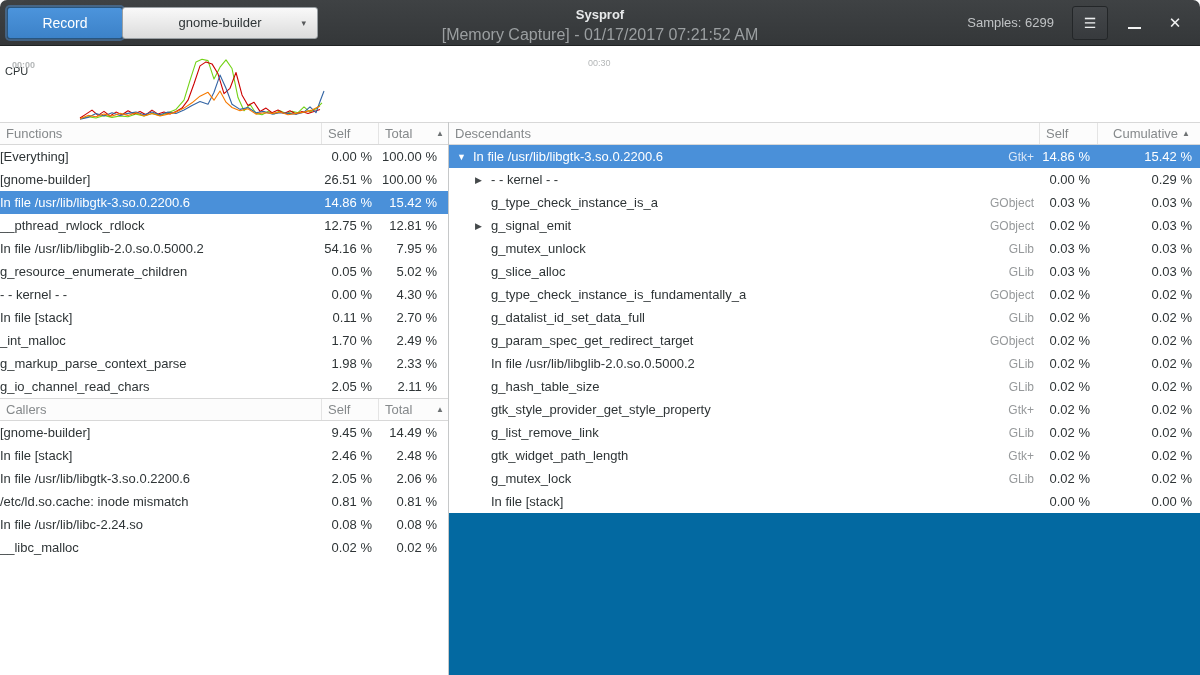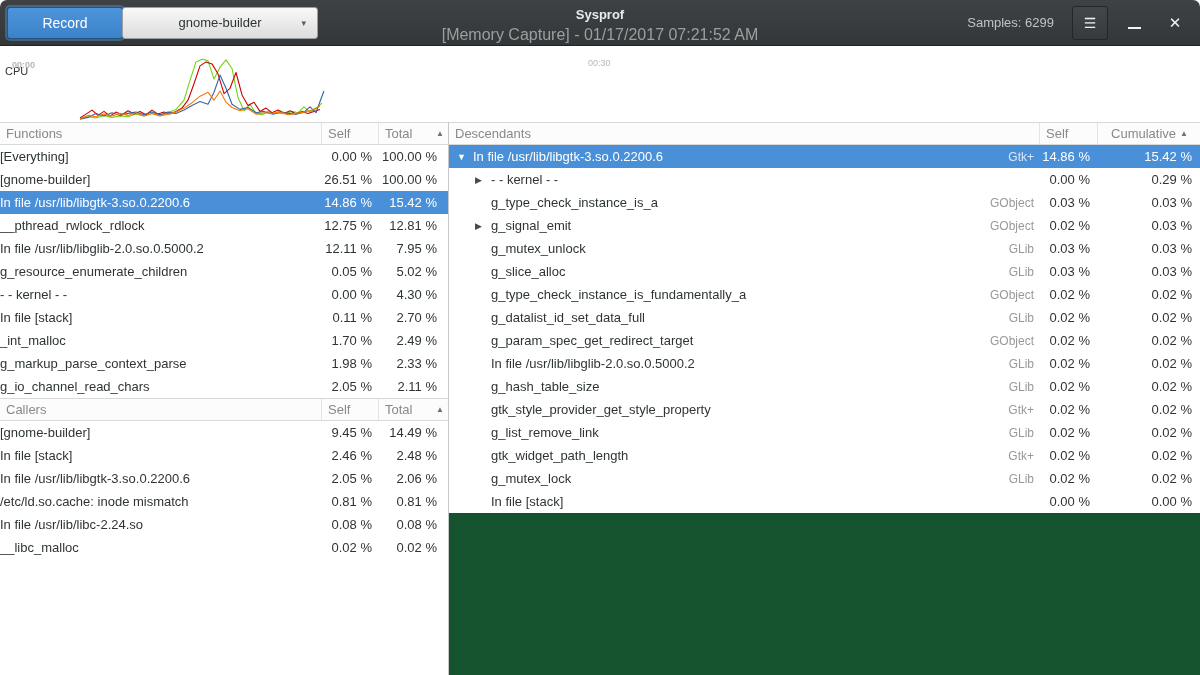--- a/index.html
+++ b/index.html
@@ -33,21 +33,21 @@
   
   .cpu { position: absolute; top: 46px; left: 0; width: 1200px; height: 76px; background: #ffffff; }
   .cpu svg { position: absolute; left: 0; top: 0; }
   .cpu-label { position: absolute; left: 5px; top: 3px; font-size: 11px; color: #2e3436; margin-top: 16px; }
   .tick0 { position: absolute; left: 12px; top: 14px; font-size: 9px; color: #b4b7b8; font-weight: bold; }
   .tick30 { position: absolute; left: 588px; top: 12px; font-size: 9px; color: #b4b7b8; }
 
   
   .main { position: absolute; top: 122px; left: 0; width: 1200px; height: 553px; display: flex; }
   .left { width: 449px; border-right: 1px solid #c6c8c9; background: #ffffff; }
-  .right { flex: 1; background: #14532d; }
+  .right { flex: 1; background: #0369a1; }
 
   .thead { display: flex; height: 23px; background: #fcfcfc;
     border-top: 1px solid #d8d8d8; border-bottom: 1px solid #d8d8d8; }
   .th { font-size: 13px; color: #85898b; display: flex; align-items: center;
     padding: 0 6px; border-right: 1px solid #e4e4e4; cursor: pointer; }
   .th:last-child { border-right: none; }
   .sort { font-size: 8px; color: #6d7173; margin-left: 4px; }
 
   .row { display: flex; height: 23px; align-items: center; font-size: 13px;
     color: #2e3436; background: #ffffff; white-space: nowrap; cursor: default; }
@@ -57,21 +57,21 @@
   .th-name  { flex: 1; }
   .th-self  { width: 57px; }
   .th-total { width: 69px; justify-content: space-between; padding-right: 4px; }
   .c-name  { flex: 1; padding-left: 0; overflow: hidden; }
   .c-self  { width: 57px; text-align: right; padding-right: 7px; }
   .c-total { width: 69px; text-align: right; padding-right: 11px; }
 
   
   .th-dname { flex: 1; }
   .th-dself { width: 58px; }
-  .th-dcum  { width: 102px; justify-content: center; padding-right: 5px; }
+  .th-dcum  { width: 102px; justify-content: flex-end; padding-right: 10px; }
   .d-name { flex: 1; display: flex; align-items: center; padding-left: 8px; overflow: hidden; }
   .row.indent .d-name { padding-left: 26px; }
   .expander { flex: 0 0 16px; width: 16px; font-size: 9px; color: #45494b; cursor: pointer; }
   .row.selected .expander { color: #ffffff; }
   .lib { margin-left: auto; padding-right: 6px; font-size: 12px; color: #96999b; }
   .row.selected .lib { color: #dbe8f8; }
   .d-self { width: 58px; text-align: right; padding-right: 8px; }
   .d-cum  { width: 102px; text-align: right; padding-right: 8px; }
 </style>
 </head>
@@ -145,21 +145,21 @@
           </div>
 
           <div class="row">
             <div class="cell c-name">__pthread_rwlock_rdlock</div>
             <div class="cell c-self">12.75 %</div>
             <div class="cell c-total">12.81 %</div>
           </div>
 
           <div class="row">
             <div class="cell c-name">In file /usr/lib/libglib-2.0.so.0.5000.2</div>
-            <div class="cell c-self">12.11 %</div>
+            <div class="cell c-self">54.16 %</div>
             <div class="cell c-total">7.95 %</div>
           </div>
 
           <div class="row">
             <div class="cell c-name">g_resource_enumerate_children</div>
             <div class="cell c-self">0.05 %</div>
             <div class="cell c-total">5.02 %</div>
           </div>
 
           <div class="row">

